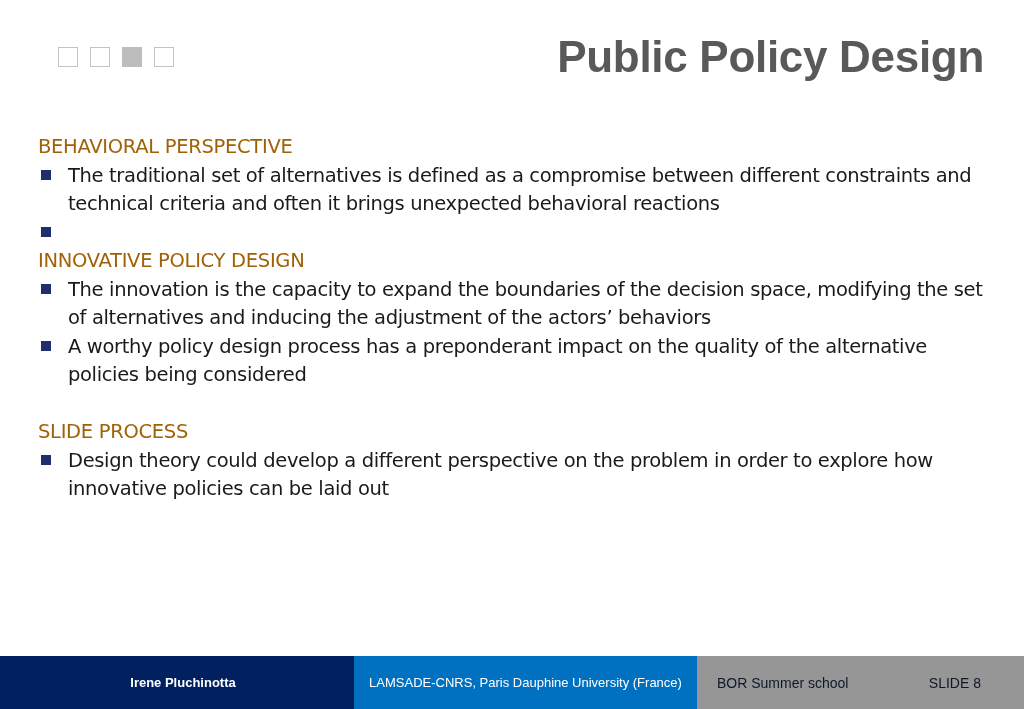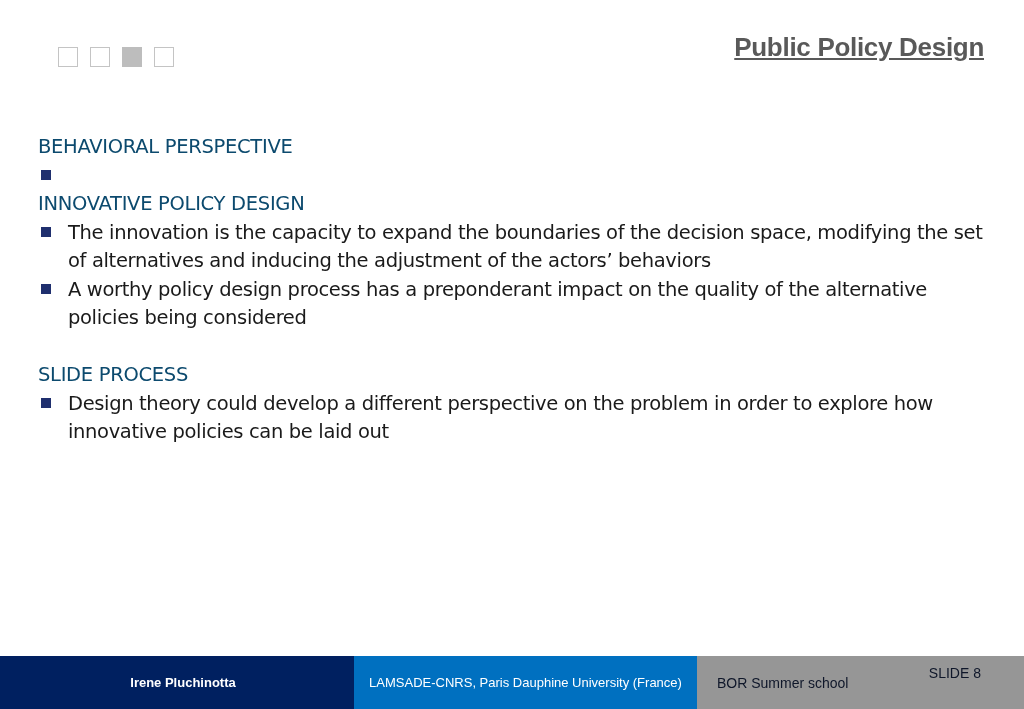--- a/index.html
+++ b/index.html
@@ -5,59 +5,60 @@
   html, body { margin: 0; padding: 0; }
   body {
     width: 1024px; height: 709px; position: relative; overflow: hidden;
     background: #ffffff; font-family: "Liberation Sans", sans-serif;
   }
   .squares { position: absolute; left: 58px; top: 47px; display: flex; gap: 12px; }
   .sq { width: 20px; height: 20px; box-sizing: border-box; border: 1.5px solid #c4c4c4; background: #fff; }
   .sq.active { background: #bdbdbd; border-color: #bdbdbd; }
   .title {
     position: absolute; right: 40px; top: 32px;
-    font-size: 26px; font-weight: bold; color: #595959; letter-spacing: -0.3px; text-decoration: underline;
+    font-size: 44px; font-weight: bold; color: #595959; letter-spacing: -0.3px;
   }
   .content {
     position: absolute; left: 38px; top: 133px; width: 960px;
     font-family: "DejaVu Sans", sans-serif; font-size: 19.5px; color: #1a1a1a;
     line-height: 28.5px;
   }
   .section { margin-bottom: 28.5px; }
-  .heading { font-size: 19.5px; color: #0c4a6e; letter-spacing: -0.3px; }
+  .heading { font-size: 19.5px; color: #a16207; letter-spacing: -0.3px; }
   .bullet { position: relative; padding-left: 30px; letter-spacing: -0.35px; }
   .bullet .marker {
     position: absolute; left: 3px; top: 8px; width: 10px; height: 10px; background: #1f2f6e;
   }
   .footer { position: absolute; left: 0; top: 656px; width: 1024px; height: 53px; display: flex; }
   .f1 { width: 342px; background: #002060; color: #fff; font-weight: bold; font-size: 13px;
         display: flex; align-items: center; justify-content: center; padding-left: 12px; }
   .f2 { width: 343px; background: #0070c0; color: #fff; font-size: 13px;
         display: flex; align-items: center; justify-content: center; }
   .f3 { flex: 1; background: #969696; color: #0f172a; font-size: 14px; position: relative; }
   .f3 .school { position: absolute; left: 20px; top: 19px; }
-  .f3 .slide { position: absolute; right: 43px; top: 9px; }
+  .f3 .slide { position: absolute; right: 43px; top: 19px; }
 </style>
 </head>
 <body>
 
 <div class="squares">
   <div class="sq"></div>
   <div class="sq"></div>
   <div class="sq active"></div>
   <div class="sq"></div>
 </div>
 
 <div class="title">Public Policy Design</div>
 
 <div class="content">
   <div class="section">
     <div class="heading">BEHAVIORAL PERSPECTIVE</div>
     <div class="bullet">
       <span class="marker"></span>
+      <span>The traditional set of alternatives is defined as a compromise between different constraints and technical criteria and often it brings unexpected behavioral reactions</span>
     </div>
     <div class="bullet">
       <span class="marker"></span>
     </div>
   </div>
   <div class="section">
     <div class="heading">INNOVATIVE POLICY DESIGN</div>
     <div class="bullet">
       <span class="marker"></span>
       <span>The innovation is the capacity to expand the boundaries of the decision space, modifying the set of alternatives and inducing the adjustment of the actors’ behaviors</span>

